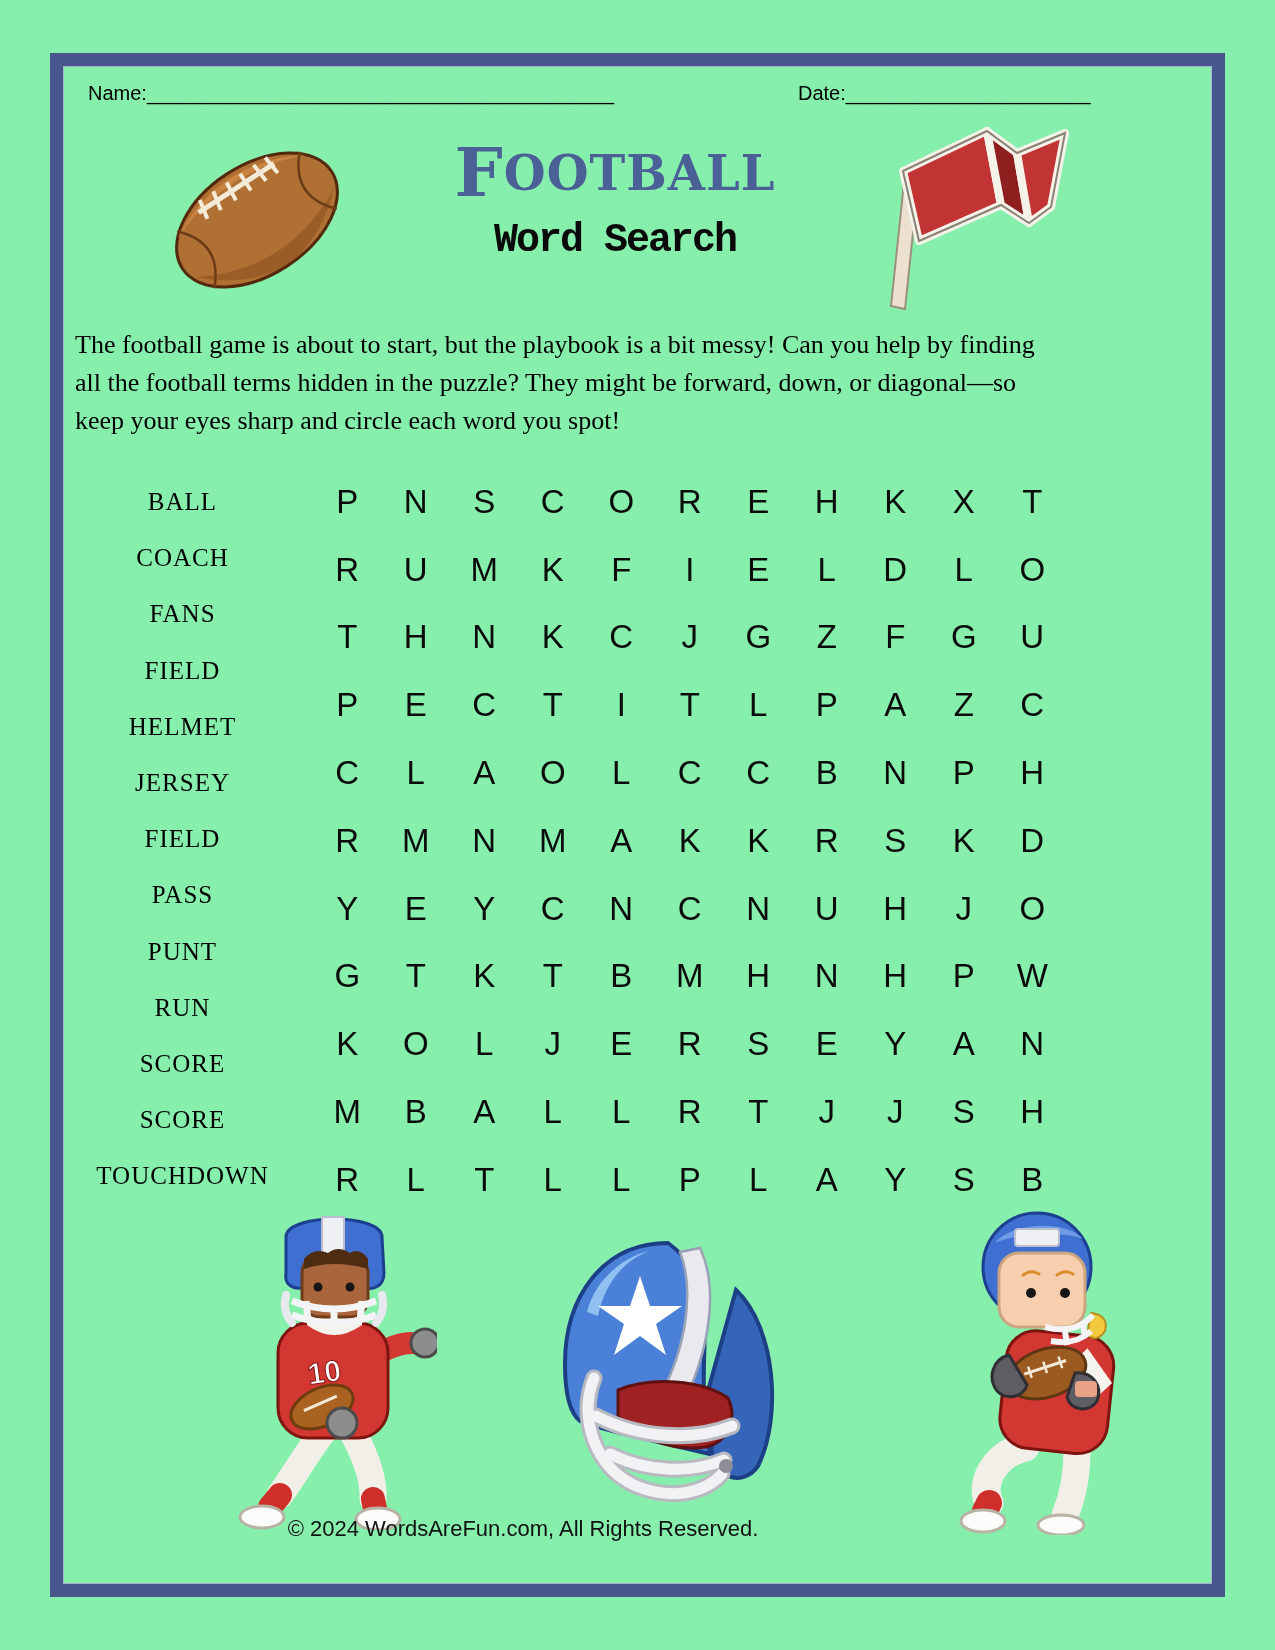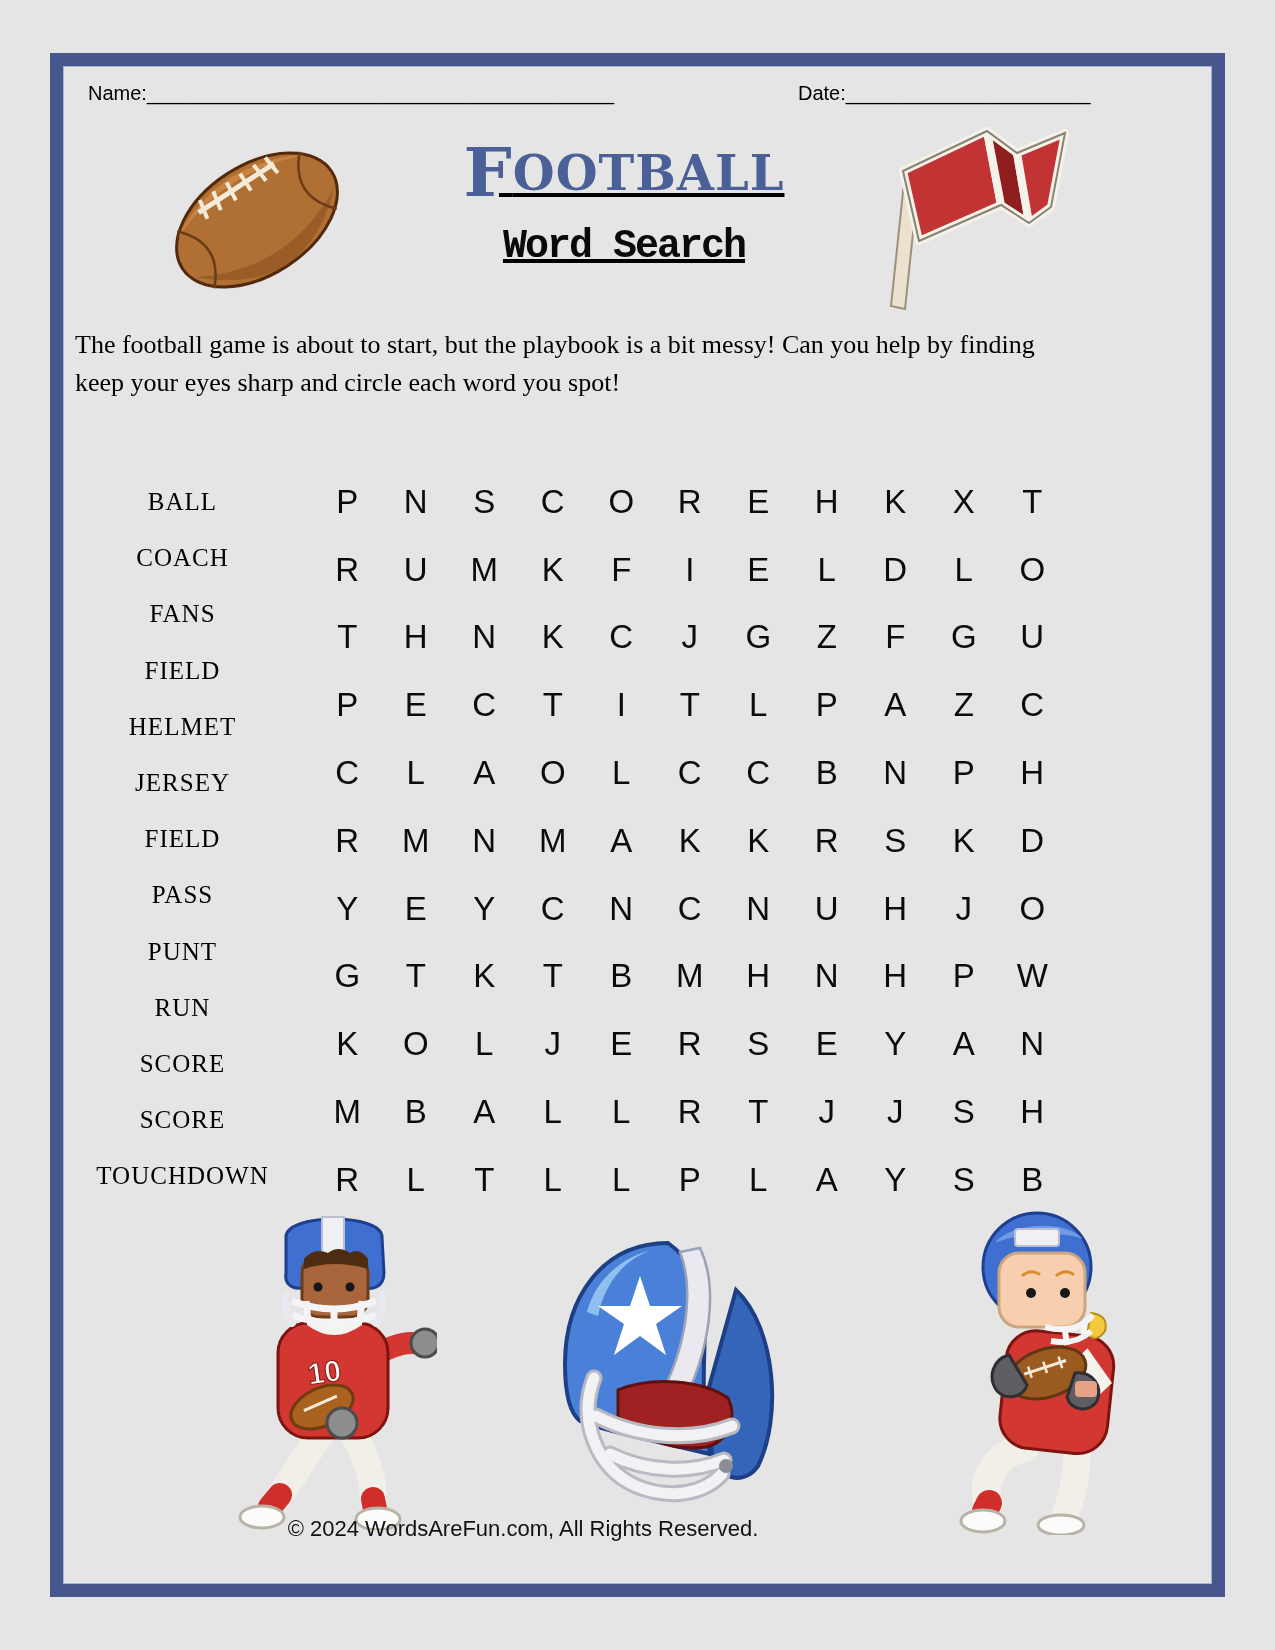--- a/index.html
+++ b/index.html
@@ -1,31 +1,31 @@
 <!DOCTYPE html>
 <html><head>
 <meta charset="utf-8">
 <style>
   html,body{margin:0;padding:0;background:#fff;}
-  .page{position:relative;width:1275px;height:1650px;background:#e5e5e5;overflow:hidden;
+  .page{position:relative;width:1275px;height:1650px;background:#86efac;overflow:hidden;
         font-family:"Liberation Sans",sans-serif;color:#000;}
   .frame{position:absolute;left:50px;top:53px;width:1149px;height:1518px;
          border:13px solid #47568c;}
   .frame-inner{position:absolute;inset:0;border:1px solid #aab3cd;}
   .name-row{position:absolute;left:88px;top:82px;width:1100px;font-size:20px;}
   .name-field{position:absolute;left:0;top:0;white-space:nowrap;}
   .date-field{position:absolute;left:710px;top:0;white-space:nowrap;}
   .blank{letter-spacing:0px;}
   .art{position:absolute;}
-  .title-block{position:absolute;left:424px;top:138px;width:400px;text-align:center;text-decoration:underline;}
+  .title-block{position:absolute;left:415px;top:138px;width:400px;text-align:center;}
   .title{font-family:"DejaVu Serif","Liberation Serif",serif;font-weight:bold;
          color:#4a6096;font-size:48px;letter-spacing:1px;line-height:1;}
   .title .cap{font-size:68px;vertical-align:-6px;}
   .subtitle{font-family:"Liberation Mono",monospace;font-weight:bold;color:#0a0a0a;
-            font-size:40px;letter-spacing:-2px;margin-top:18px;}
+            font-size:40px;letter-spacing:-2px;margin-top:12px;}
   .instructions{position:absolute;left:75px;top:326px;width:1125px;text-align:left;
                 font-family:"Liberation Serif",serif;font-size:26px;line-height:38px;}
   .word-list{position:absolute;left:60px;top:474px;width:245px;}
   .word{height:56.2px;display:flex;align-items:center;justify-content:center;
         font-family:"Liberation Serif",serif;font-size:25px;letter-spacing:1px;}
   .grid{position:absolute;left:313px;top:468px;}
   .grid-row{display:flex;}
   .grid-cell{width:68.5px;height:67.8px;display:flex;align-items:center;justify-content:center;
              font-family:"Liberation Sans",sans-serif;font-size:33px;color:#0b0b0b;}
   .copyright{position:absolute;left:0;top:1516px;width:1046px;text-align:center;
@@ -81,20 +81,21 @@
     <g stroke-linejoin="round">
       <path d="M58,56 L142,16 L156,90 L74,126 Z" fill="#c23434" stroke="#f5f2ea" stroke-width="8"></path>
       <path d="M142,16 L172,38 L184,108 L156,90 Z" fill="#8f1f1f" stroke="#f5f2ea" stroke-width="8"></path>
       <path d="M172,38 L220,18 L206,92 L184,108 Z" fill="#c23434" stroke="#f5f2ea" stroke-width="8"></path>
     </g>
     <path d="M58,56 L142,16 L172,38 L220,18 L206,92 L184,108 L156,90 L74,126 Z" fill="none" stroke="#8a8374" stroke-width="2"></path>
   </svg>
 
   <div class="instructions">
       <div class="instr-line">The football game is about to start, but the playbook is a bit messy! Can you help by finding</div>
+      <div class="instr-line">all the football terms hidden in the puzzle? They might be forward, down, or diagonal—so</div>
       <div class="instr-line">keep your eyes sharp and circle each word you spot!</div>
     </div>
 
   <div class="word-list">
       <div class="word">BALL</div>
       <div class="word">COACH</div>
       <div class="word">FANS</div>
       <div class="word">FIELD</div>
       <div class="word">HELMET</div>
       <div class="word">JERSEY</div>

